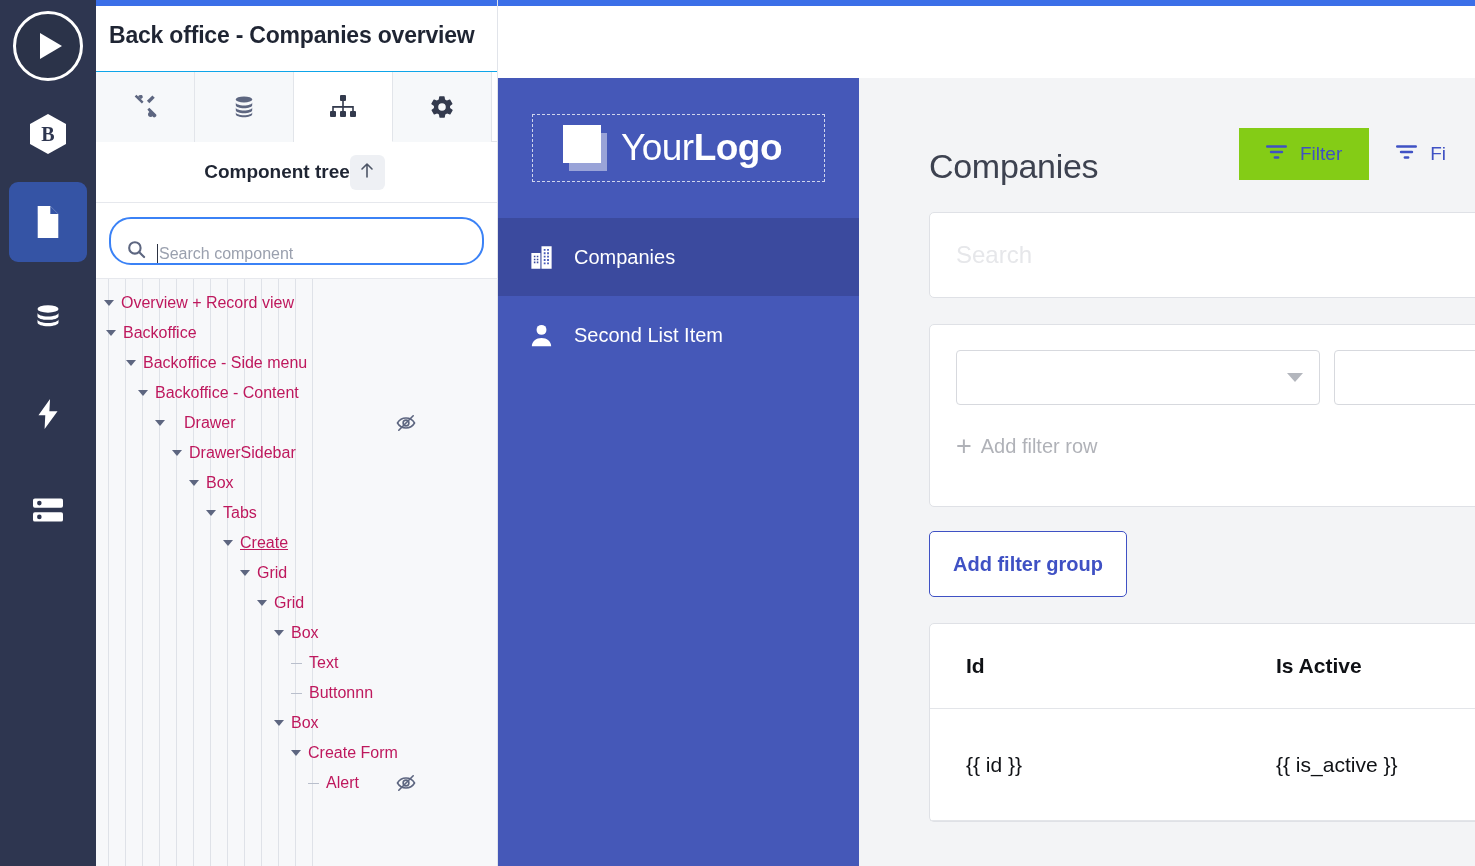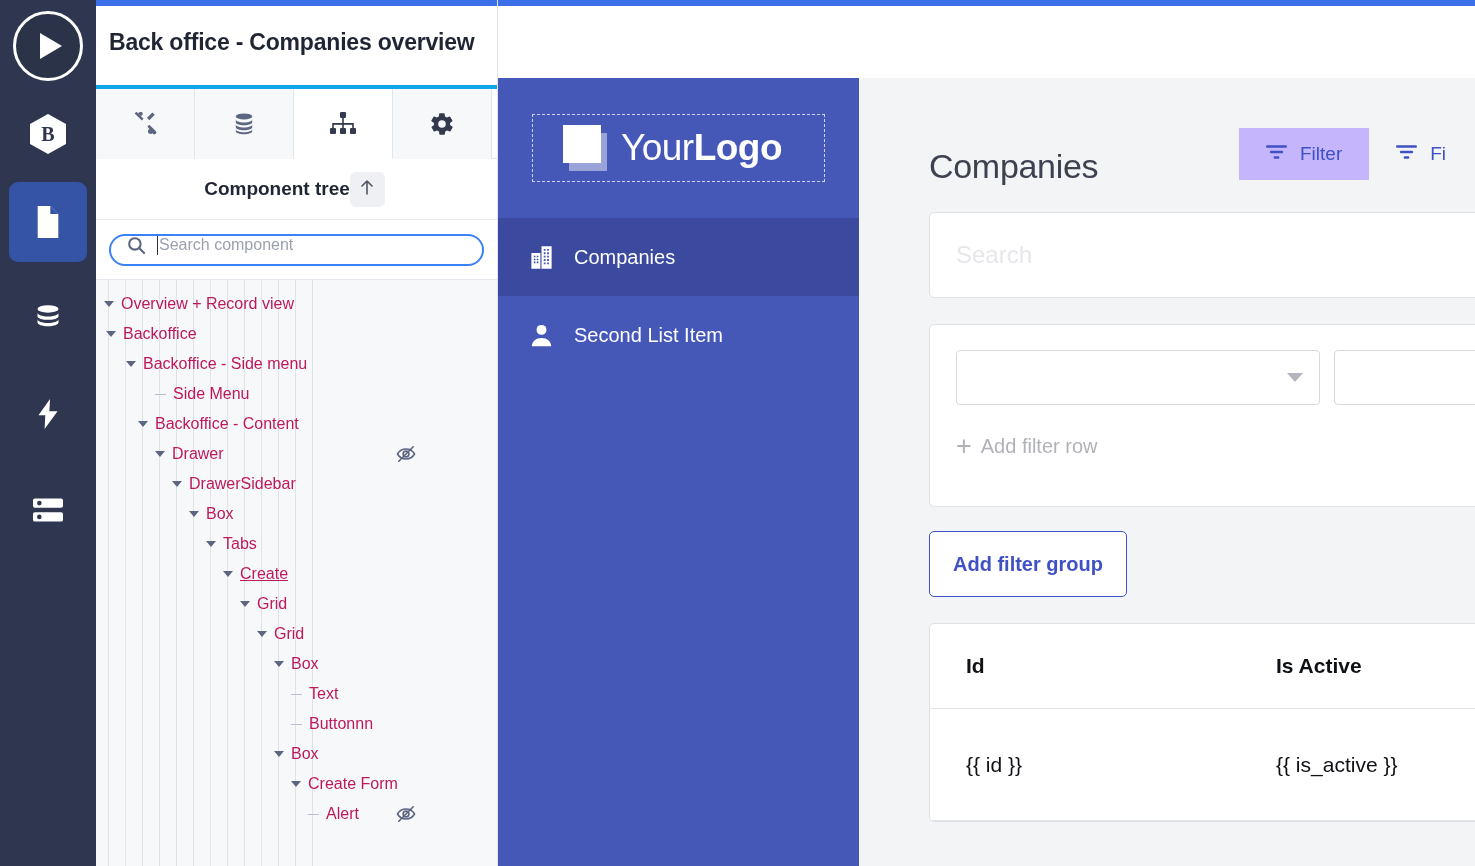--- a/index.html
+++ b/index.html
@@ -54,23 +54,23 @@
   
   .panel {
     width: 402px; flex: 0 0 402px; height: 866px;
     background: #ffffff;
     border-right: 1px solid #e1e4ea;
     display: flex; flex-direction: column;
     position: relative;
   }
   .topblue { position: absolute; top: 0; left: 0; right: 0; height: 6px; background: #3b6fe8; z-index: 5; }
   .panel-title-bar {
-    height: 89px; display: flex; align-items: center;
+    height: 72px; display: flex; align-items: center;
     padding: 0 0 0 13px;
-    border-bottom: 4px solid #0ea5e9;
+    border-bottom: 1px solid #0ea5e9;
     background: #fff;
   }
   .panel-title-bar h1 {
     font-size: 23px; font-weight: bold; color: #1f2533; letter-spacing: -0.2px;
     white-space: nowrap;
   }
 
   .tabs-row { height: 70px; display: flex; border-bottom: 1px solid #e2e5ea; }
   .tab-btn {
     width: 99px; height: 70px;
@@ -86,22 +86,22 @@
     padding: 0 17px 0 13px; border-bottom: 1px solid #e6e8ed;
   }
   .tree-head h2 { font-size: 19px; font-weight: bold; color: #1f2533; }
   .collapse-btn {
     width: 35px; height: 35px; border-radius: 6px; background: #eef0f4;
     display: flex; align-items: center; justify-content: center;
   }
 
   .search-wrap { padding: 14px 13px 13px 13px; border-bottom: 1px solid #e6e8ed; background: #fff; }
   .search-box {
-    height: 32px; border: 2px solid #3b82f6; border-radius: 22px;
-    display: flex; align-items: flex-start; padding: 0 16px; background: #fff;
+    height: 48px; border: 2px solid #3b82f6; border-radius: 22px;
+    display: flex; align-items: flex-end; padding: 0 16px; background: #fff;
   }
   .search-box .mag { margin-right: 11px; flex: 0 0 auto; }
   .search-caret { width: 1px; height: 19px; background: #2c3242; margin-right: 1px; }
   .search-ph { font-size: 16px; color: #9aa0ae; }
 
   .tree {
     flex: 1; overflow: hidden; background: #f7f8fa;
     padding-top: 9px; position: relative;
   }
   .tnode {
@@ -152,21 +152,21 @@
     position: absolute; left: 361px; top: 78px; right: 0; bottom: 0;
     background: #f3f4f6; padding: 0;
   }
   .main-head { display: flex; align-items: center; padding: 56px 0 0 70px; position: relative; height: 120px; }
   .main-title { font-size: 34px; color: #3d4250; font-weight: normal; letter-spacing: -0.3px; }
   .filter-btns { position: absolute; left: 380px; top: 50px; display: flex; align-items: stretch; }
   .fbtn {
     height: 52px; display: flex; align-items: center; gap: 13px;
     padding: 0 27px; color: #3f51c4; font-size: 19px;
   }
-  .fbtn.solidbg { background: #c4b5fd; }
+  .fbtn.solidbg { background: #84cc16; }
 
   .search-field {
     margin: 14px 0 0 70px; height: 86px; background: #ffffff;
     border: 1px solid #dfe1e6; border-radius: 5px;
     display: flex; align-items: center; padding-left: 26px;
     width: 1000px;
   }
   .search-field .ph { font-size: 24px; color: #e6e7ea; }
 
   .filter-card {
@@ -360,29 +360,25 @@
             <span>Overview + Record view</span>
           </div>
           <div class="tnode" style="padding-left: 10px;">
             <span class="caret"></span>
             <span>Backoffice</span>
           </div>
           <div class="tnode" style="padding-left: 30px;">
             <span class="caret"></span>
             <span>Backoffice - Side menu</span>
           </div>
-          <div class="tnode" style="padding-left: 59px;">
-            <span class="dash"></span>
-            <span>Side Menu</span>
-          </div>
           <div class="tnode" style="padding-left: 42px;">
             <span class="caret"></span>
             <span>Backoffice - Content</span>
           </div>
-          <div class="tnode" style="padding-left: 59px;">
+          <div class="tnode" style="padding-left: 59px; gap: 12px;">
             <span class="caret"></span>
             <span>Drawer</span>
             <span class="eye"><svg width="20" height="18" viewBox="0 0 22 20" fill="none" stroke="#5d6680" stroke-width="1.8">
                 <path d="M1.5 10S4.8 4.5 11 4.5 20.5 10 20.5 10 17.2 15.5 11 15.5 1.5 10 1.5 10z" stroke-linejoin="round"></path>
                 <circle cx="11" cy="10" r="3.2"></circle>
                 <path d="M3 18L19 2" stroke-linecap="round"></path>
               </svg></span>
           </div>
           <div class="tnode" style="padding-left: 76px;">
             <span class="caret"></span>

